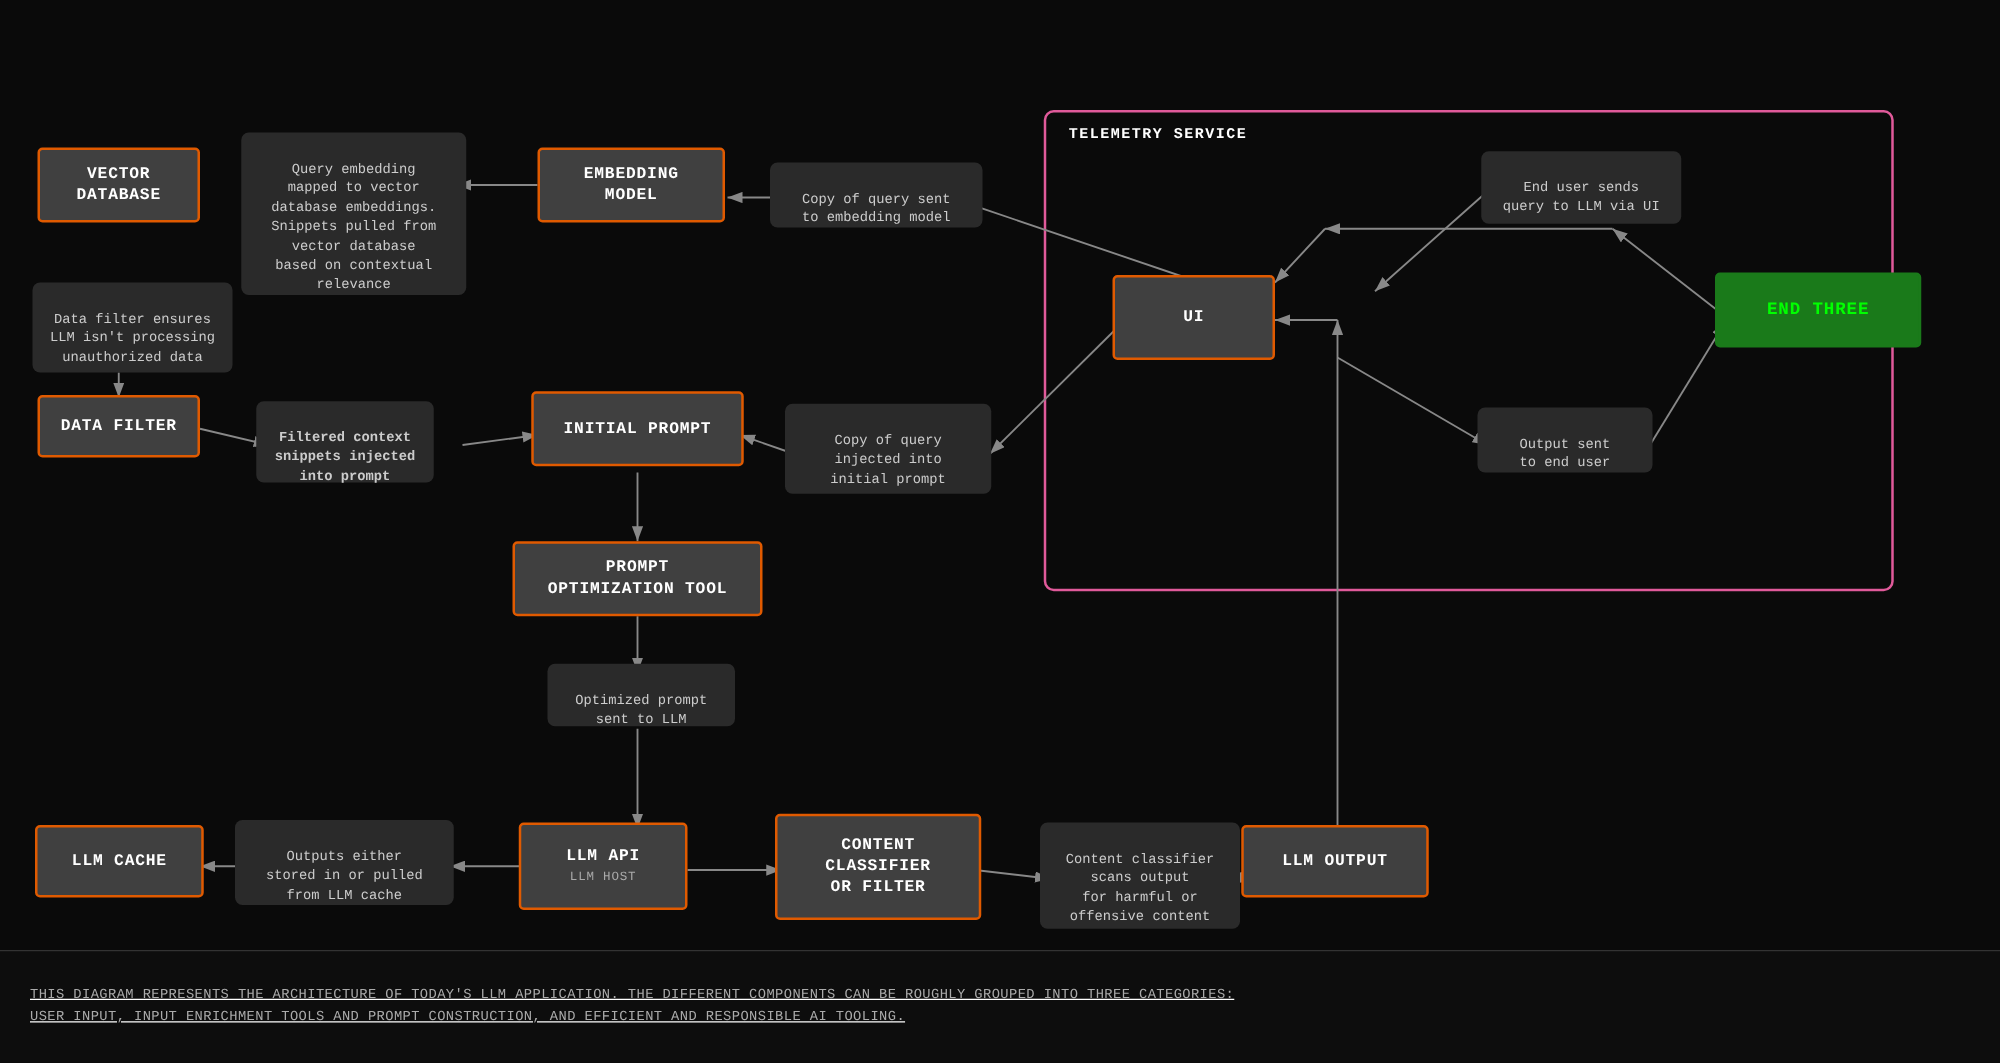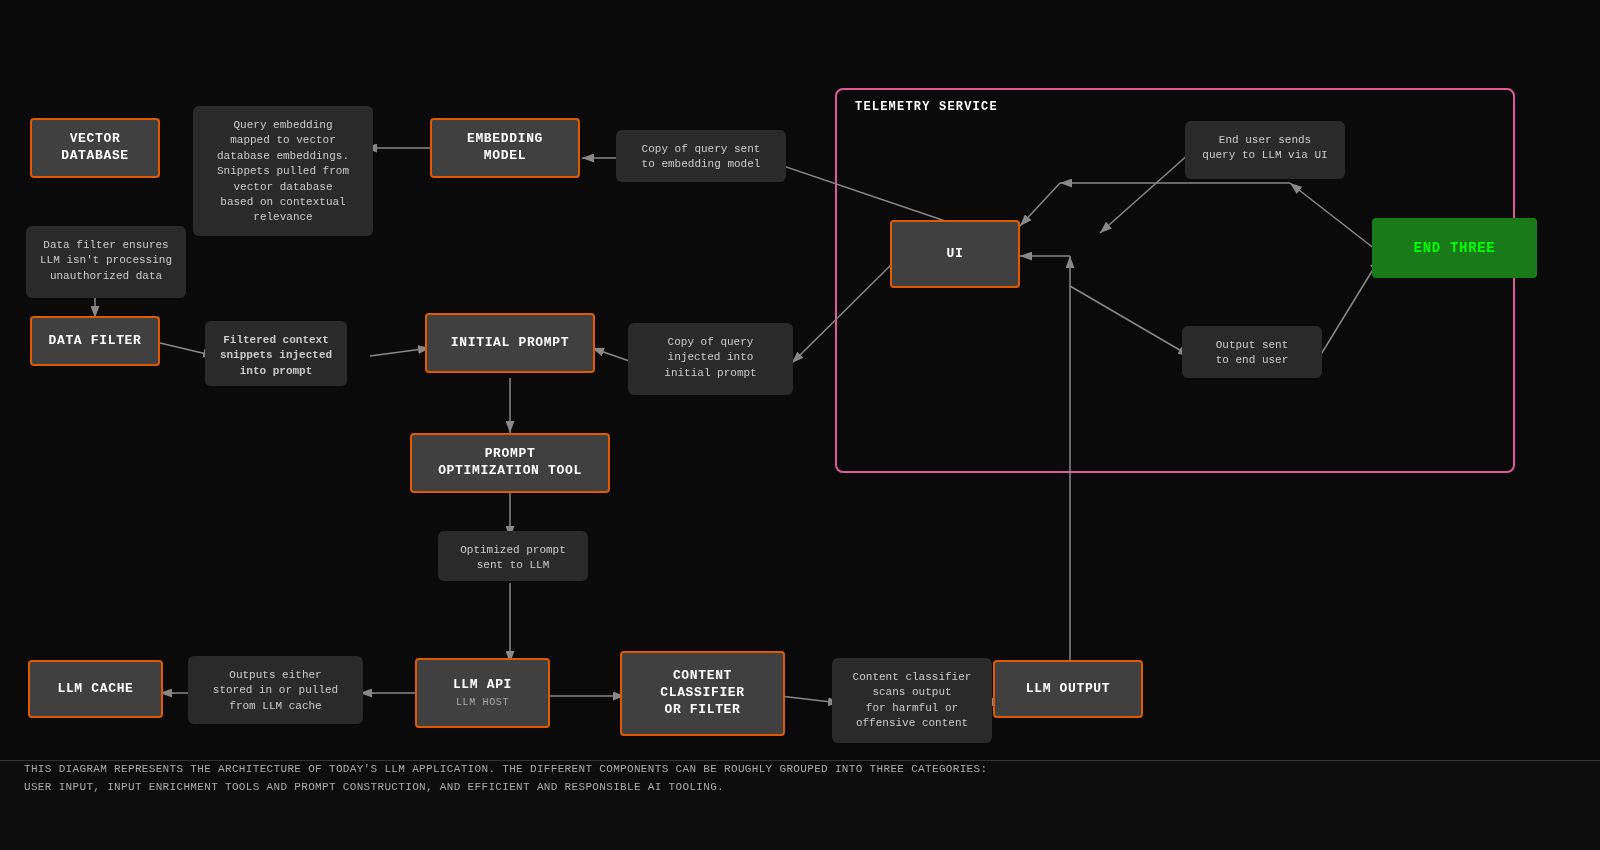--- a/index.html
+++ b/index.html
@@ -22,22 +22,23 @@
     }
 
     .footer-bar {
       position: absolute;
       bottom: 0; left: 0;
       width: 1600px;
       height: 90px;
       border-top: 1px solid #333;
       background: #0d0d0d;
       display: flex;
-      align-items: flex-start;
+      align-items: center;
       padding: 0 24px;
+      text-decoration: underline;
     }
 
     .footer-text {
       font-size: 11px;
       color: #aaa;
       line-height: 1.6;
       letter-spacing: 0.03em;
     }
 
     
@@ -72,21 +73,21 @@
       font-weight: normal;
       margin-top: 3px;
       text-align: right;
     }
 
     
     .info-box {
       position: absolute;
       background: #2a2a2a;
       border-radius: 6px;
-      padding: 12px 10px;
+      padding: 23px 10px;
       font-size: 11px;
       color: #ccc;
       line-height: 1.4;
       text-align: center;
     }
 
     
     .telemetry-border {
       position: absolute;
       border: 2px solid #e05a9a;

